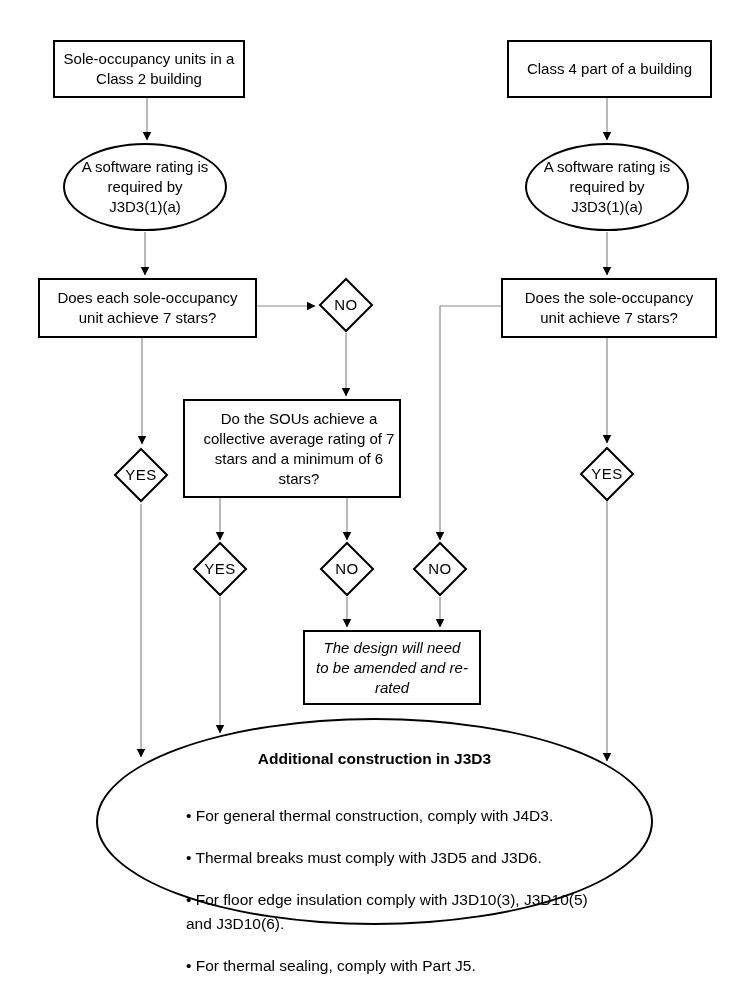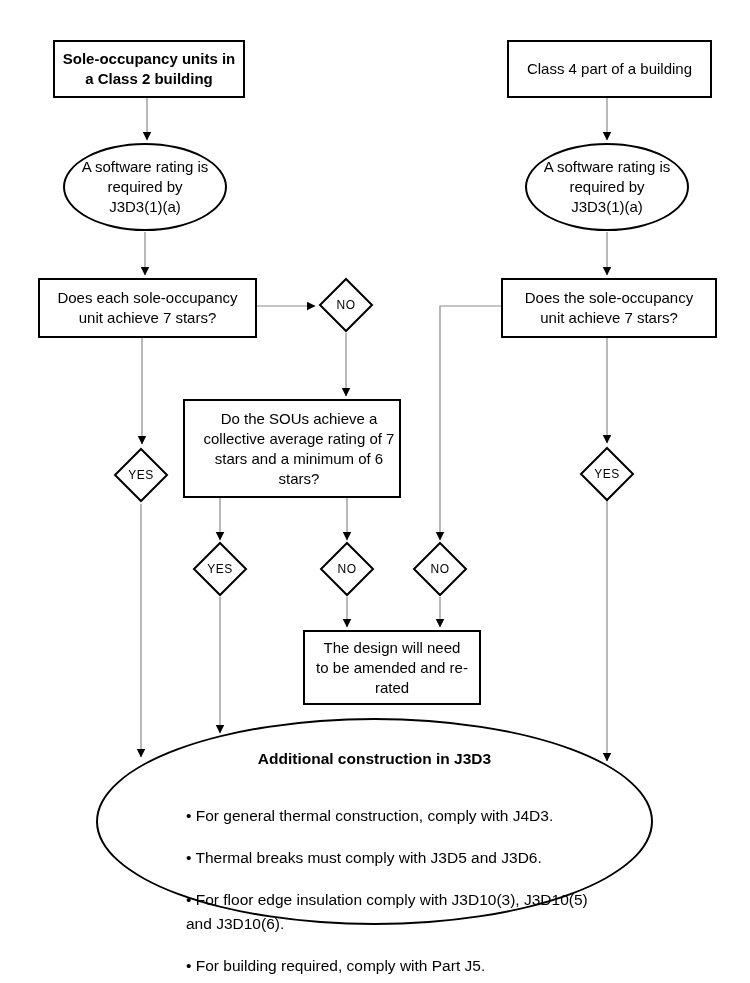--- a/index.html
+++ b/index.html
@@ -12,21 +12,21 @@
   body{font-family:"Liberation Sans","DejaVu Sans",sans-serif;color:var(--text);}
   .stage{position:relative;width:750px;height:983px;background:var(--bg);overflow:hidden;}
   .layer{position:absolute;left:0;top:0;width:750px;height:983px;}
   .layer path{stroke:var(--connector);stroke-width:1.2;fill:none;}
   .node{position:absolute;display:flex;align-items:center;justify-content:center;
         text-align:center;background:#fff;font-size:15px;line-height:20px;}
   .rect{border:2px solid var(--border);}
   .oval{border:2px solid var(--border);border-radius:50%;}
   .diamond{background:transparent;}
   .diamond svg{position:absolute;left:0;top:0;}
-  .diamond .dlabel{position:relative;font-size:12px;letter-spacing:0.5px;text-align:right;}
+  .diamond .dlabel{position:relative;font-size:15px;letter-spacing:0.5px;text-align:right;}
   .bigoval{position:absolute;border:2px solid var(--border);border-radius:50%;background:#fff;}
   .bigoval .otitle{position:absolute;left:0;top:30px;width:100%;text-align:center;
                    font-weight:bold;font-size:15.5px;}
   .bigoval .obullets{position:absolute;left:70px;top:66px;width:440px;text-align:left;
                      font-size:15.5px;line-height:24px;}
   .obullets div{margin:18px;}
 </style>
 </head>
 <body>
 
@@ -49,21 +49,21 @@
     <path d="M253,306 H315" marker-end="url(#arr)"></path>
     <path d="M346,333 V396" marker-end="url(#arr)"></path>
     <path d="M501,306 H440 V540" marker-end="url(#arr)"></path>
     <path d="M220,495 V540" marker-end="url(#arr)"></path>
     <path d="M347,495 V540" marker-end="url(#arr)"></path>
     <path d="M220,597 V733" marker-end="url(#arr)"></path>
     <path d="M347,597 V627" marker-end="url(#arr)"></path>
     <path d="M440,597 V627" marker-end="url(#arr)"></path>
   </svg>
 
-  <div class="node rect" style="left:53px;top:40px;width:188px;height:54px;font-weight:bold;">
+  <div class="node rect" style="left:53px;top:40px;width:188px;height:54px;">
     <div style="width:176px;">Sole-occupancy units in a Class 2 building</div>
   </div>
 
   <div class="node rect" style="left:507px;top:40px;width:201px;height:54px;">
     <div style="width:195px;">Class 4 part of a building</div>
   </div>
 
   <div class="node oval" style="left:63px;top:143px;width:160px;height:84px;">
     <div style="width:128px;">A software rating is required by J3D3(1)(a)</div>
   </div>
@@ -120,26 +120,26 @@
   </div>
 
   <div class="node diamond" style="left:412px;top:541px;width:56px;height:56px;">
     <svg width="56" height="56">
       <polygon points="28,2 54,28 28,54 2,28" style="fill:#fff;stroke:#000;stroke-width:2"></polygon>
     </svg>
     <span class="dlabel">NO</span>
   </div>
 
   <div class="node rect" style="left:303px;top:630px;width:174px;height:71px;">
-    <div style="width:152px;">The design will need to be amended and re-rated</div>
+    <div style="width:152px;font-style:italic;">The design will need to be amended and re-rated</div>
   </div>
 
   <div class="bigoval" style="left:96px;top:718px;width:553px;height:203px;">
     <div class="otitle">Additional construction in J3D3</div>
     <div class="obullets">
       <div>• For general thermal construction, comply with J4D3.</div>
       <div>• Thermal breaks must comply with J3D5 and J3D6.</div>
       <div>• For floor edge insulation comply with J3D10(3), J3D10(5) and J3D10(6).</div>
-      <div>• For building required, comply with Part J5.</div>
+      <div>• For thermal sealing, comply with Part J5.</div>
     </div>
   </div>
 
 </div>
 
 </body></html>

